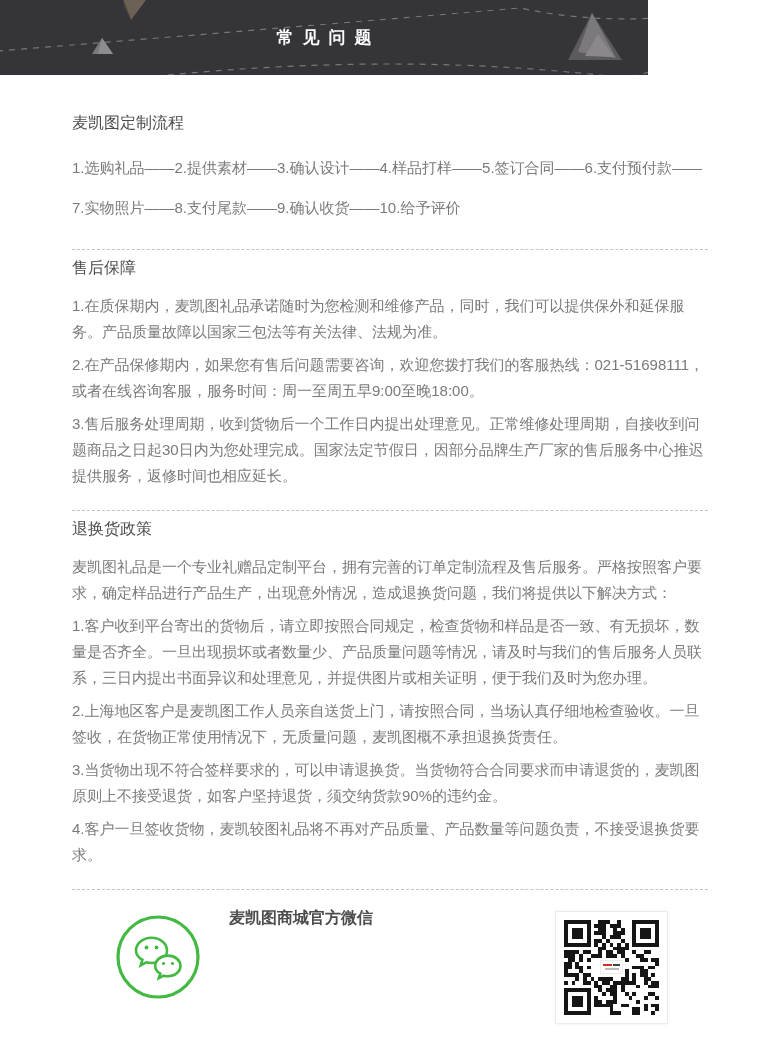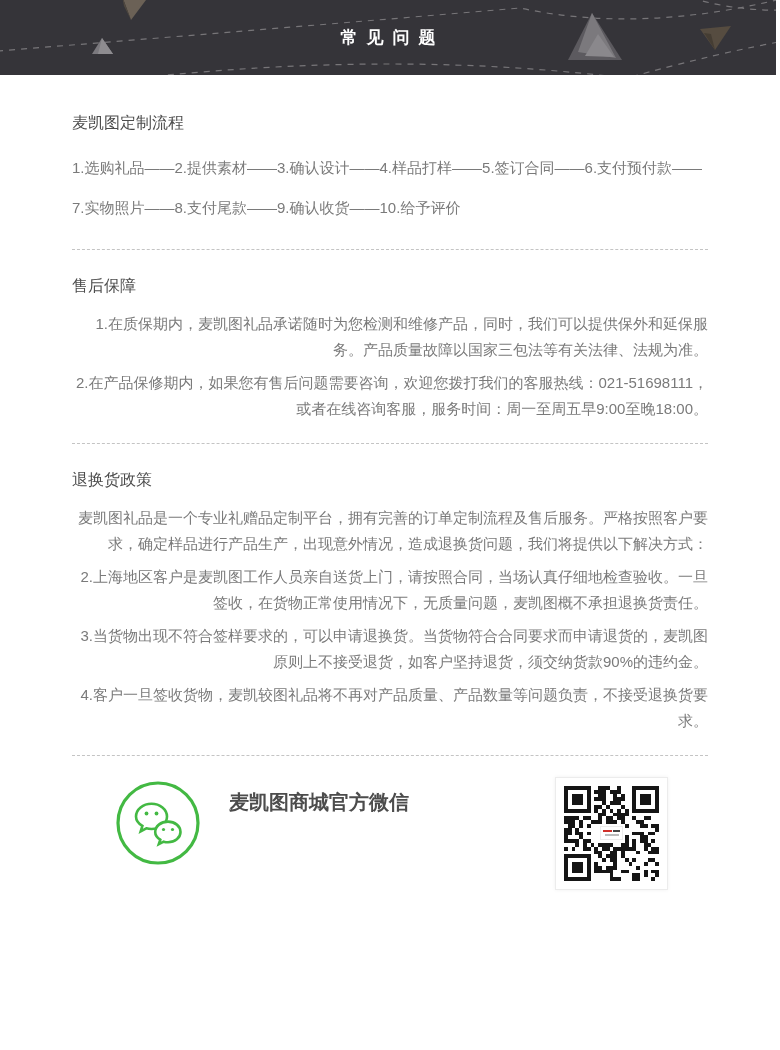--- a/index.html
+++ b/index.html
@@ -8,57 +8,57 @@
     width:780px; height:1050px;
     background:#ffffff;
     font-family:"Liberation Sans","DejaVu Sans",sans-serif;
     color:#7a7a7a;
     overflow:hidden;
     position:relative;
   }
   
   .banner {
     position:relative;
-    width:776px; height:75px;
+    width:648px; height:75px;
     background:#353439;
     overflow:hidden;
   }
   .banner-deco { position:absolute; left:0; top:0; width:780px; height:75px; display:block; }
   .banner-title {
     position:absolute; left:0; top:0; width:100%; height:100%;
     display:flex; align-items:center; justify-content:center;
     color:#ffffff; font-size:17px; font-weight:bold;
     letter-spacing:9px; text-indent:9px;
   }
   
   .content { padding:0 72px; }
   .section-heading {
     font-size:16px; font-weight:normal; color:#4c4c4c;
     line-height:24px; margin-bottom:13px;
   }
   .sec1 { margin-top:36px; }
-  .sec  { margin-top:24px; }
+  .sec  { margin-top:6px; }
   .process-text { font-size:15px; line-height:40px; color:#7a7a7a; }
-  .para { font-size:15px; line-height:26px; color:#7a7a7a; margin-bottom:7px;text-align:right; }
+  .para { font-size:15px; line-height:26px; color:#7a7a7a; margin-bottom:7px; }
   .para:last-child { margin-bottom:0; }
   .divider {
     border:none; border-top:1px dashed #c4c4c4;
     margin:21px 0 0 0; height:0;
   }
   
   .footer {
     margin-top:18px;
     padding:0 40px 0 43px;
     display:flex; align-items:flex-start;
   }
   .wechat-badge { width:86px; height:86px; flex:0 0 auto; margin-top:6px; }
   .wechat-info { margin-left:28px; flex:1 1 auto; }
   .wechat-title {
-    font-size:20px; font-weight:bold; color:#4c4c4c;
-    margin-top:15px; margin-bottom:14px;
+    font-size:16px; font-weight:bold; color:#4c4c4c;
+    margin-bottom:14px;
   }
   .qr-box {
     flex:0 0 auto;
     width:113px; height:113px;
     background:#ffffff;
     border:1px solid #ececec;
     box-shadow:0 0 4px rgba(0,0,0,0.06);
     padding:8px;
     margin-top:3px;
   }
@@ -97,26 +97,28 @@
   <div class="sec1">
     <div class="section-heading">麦凯图定制流程</div>
     <p class="process-text">1.选购礼品——2.提供素材——3.确认设计——4.样品打样——5.签订合同——6.支付预付款——7.实物照片——8.支付尾款——9.确认收货——10.给予评价</p>
   </div>
   <hr class="divider">
 
   <div class="sec">
     <div class="section-heading">售后保障</div>
     <p class="para">1.在质保期内，麦凯图礼品承诺随时为您检测和维修产品，同时，我们可以提供保外和延保服务。产品质量故障以国家三包法等有关法律、法规为准。</p>
     <p class="para">2.在产品保修期内，如果您有售后问题需要咨询，欢迎您拨打我们的客服热线：021-51698111，或者在线咨询客服，服务时间：周一至周五早9:00至晚18:00。</p>
+    <p class="para">3.售后服务处理周期，收到货物后一个工作日内提出处理意见。正常维修处理周期，自接收到问题商品之日起30日内为您处理完成。国家法定节假日，因部分品牌生产厂家的售后服务中心推迟提供服务，返修时间也相应延长。</p>
   </div>
   <hr class="divider">
 
   <div class="sec">
     <div class="section-heading">退换货政策</div>
     <p class="para">麦凯图礼品是一个专业礼赠品定制平台，拥有完善的订单定制流程及售后服务。严格按照客户要求，确定样品进行产品生产，出现意外情况，造成退换货问题，我们将提供以下解决方式：</p>
+    <p class="para">1.客户收到平台寄出的货物后，请立即按照合同规定，检查货物和样品是否一致、有无损坏，数量是否齐全。一旦出现损坏或者数量少、产品质量问题等情况，请及时与我们的售后服务人员联系，三日内提出书面异议和处理意见，并提供图片或相关证明，便于我们及时为您办理。</p>
     <p class="para">2.上海地区客户是麦凯图工作人员亲自送货上门，请按照合同，当场认真仔细地检查验收。一旦签收，在货物正常使用情况下，无质量问题，麦凯图概不承担退换货责任。</p>
     <p class="para">3.当货物出现不符合签样要求的，可以申请退换货。当货物符合合同要求而申请退货的，麦凯图原则上不接受退货，如客户坚持退货，须交纳货款90%的违约金。</p>
     <p class="para">4.客户一旦签收货物，麦凯较图礼品将不再对产品质量、产品数量等问题负责，不接受退换货要求。</p>
   </div>
   <hr class="divider">
 
   <div class="footer">
 
     <svg class="wechat-badge" viewBox="0 0 86 86" aria-hidden="true">
       <circle cx="43" cy="43" r="40" fill="none" stroke="#43b943" stroke-width="3.2"></circle>

